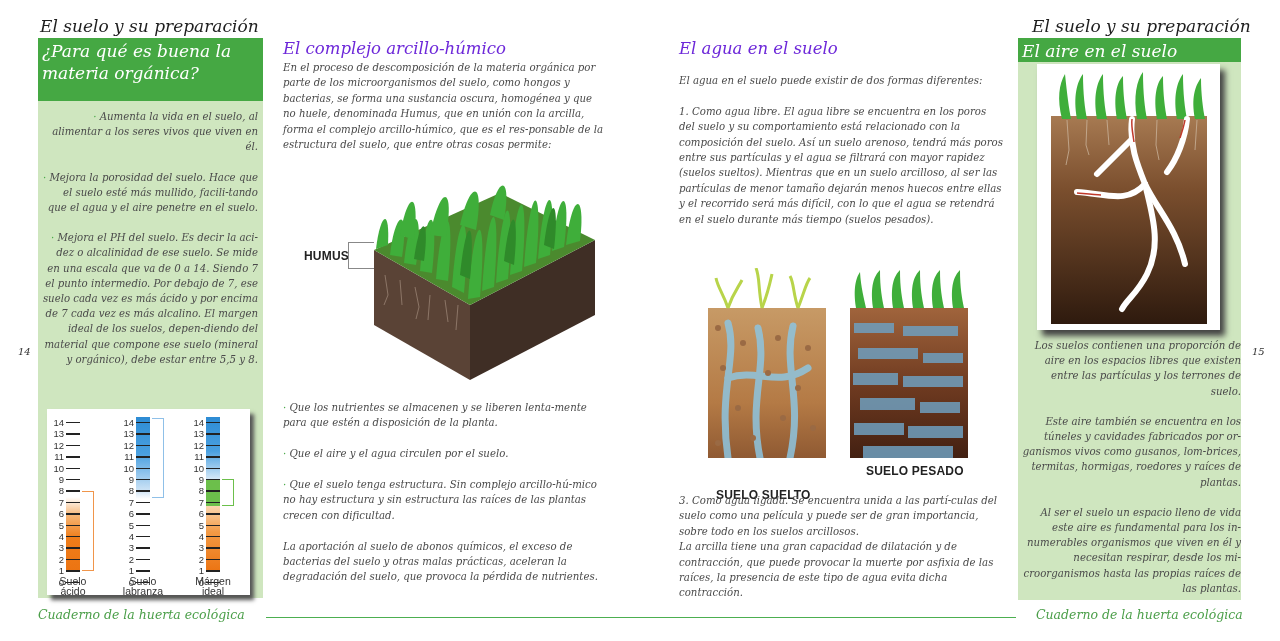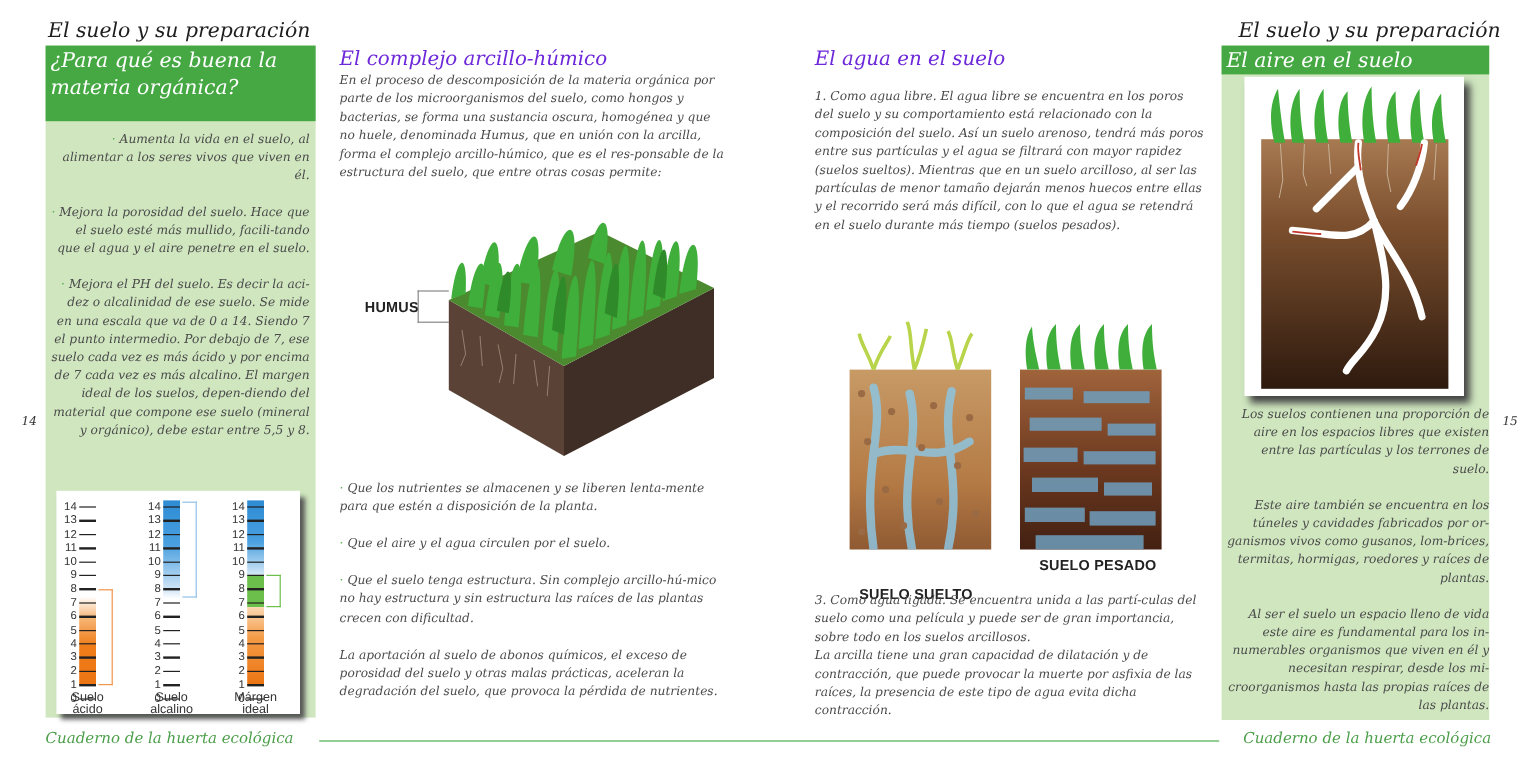--- a/index.html
+++ b/index.html
@@ -89,21 +89,21 @@
     <div class="ph-tick" style="top:79.8px;"><span class="n">7</span><span class="dash"></span></div>
     <div class="ph-tick" style="top:91.2px;"><span class="n">6</span><span class="dash"></span></div>
     <div class="ph-tick" style="top:102.6px;"><span class="n">5</span><span class="dash"></span></div>
     <div class="ph-tick" style="top:114px;"><span class="n">4</span><span class="dash"></span></div>
     <div class="ph-tick" style="top:125.4px;"><span class="n">3</span><span class="dash"></span></div>
     <div class="ph-tick" style="top:136.8px;"><span class="n">2</span><span class="dash"></span></div>
     <div class="ph-tick" style="top:148.2px;"><span class="n">1</span><span class="dash"></span></div>
     <div class="ph-tick" style="top:159.6px;"><span class="n">0</span><span class="dash"></span></div>
     <div class="ph-caption" style="left:-8px; top:159px;">
         <div>Suelo</div>
-        <div>alcalino</div>
+        <div>labranza</div>
       </div>
   </div>
 
   <div class="ph-col" style="left:144px; height:180px;">
     <div class="ph-bar" style="top:0px; height:62px; background:linear-gradient(#2d8cd4, #4aa0e0 55%, #d5e8f7);"></div>
     <div class="ph-bar" style="top:62px; height:27px; background:#6cbf4b;"></div>
     <div class="ph-bar" style="top:89px; height:65px; background:linear-gradient(#fbd7b0, #f39a45 40%, #ec7412);"></div>
     <div class="ph-bracket" style="left:31px; top:62px; width:12px; height:27px; border-color:#6cbf4b;"></div>
     <div class="ph-tick" style="top:0px;"><span class="n">14</span><span class="dash"></span></div>
     <div class="ph-tick" style="top:11.4px;"><span class="n">13</span><span class="dash"></span></div>
@@ -166,28 +166,29 @@
       <path d="M134,86 C140,30 150,30 144,90 Z"></path>
         <path d="M174,70 C180,20 190,20 184,74 Z"></path>
     </g>
   </svg>
 </div>
 
 <div class="abs body-text" style="left:283px; top:400px; width:322px;">
   <p><span class="bullet">·</span> <span>Que los nutrientes se almacenen y se liberen lenta-mente para que estén a disposición de la planta.</span></p>
   <p><span class="bullet">·</span> <span>Que el aire y el agua circulen por el suelo.</span></p>
   <p><span class="bullet">·</span> <span>Que el suelo tenga estructura. Sin complejo arcillo-hú-mico no hay estructura y sin estructura las raíces de las plantas crecen con dificultad.</span></p>
-  <p>La aportación al suelo de abonos químicos, el exceso de porosidad del suelo y otras malas prácticas, aceleran la degradación del suelo, que provoca la pérdida de nutrientes.</p>
+  <p>La aportación al suelo de abonos químicos, el exceso de bacterias del suelo y otras malas prácticas, aceleran la degradación del suelo, que provoca la pérdida de nutrientes.</p>
 </div>
 
 <div class="abs footer-text" style="left:38px; top:607px;">Cuaderno de la huerta ecológica</div>
 <div class="abs footer-line" style="left:266px; top:617px; width:750px;"></div>
 
 <div class="abs green-heading" style="left:679px; top:39px;">El agua en el suelo</div>
 <div class="abs body-text" style="left:679px; top:73px; width:325px;">
+  <p>El agua en el suelo puede existir de dos formas diferentes:</p>
   <p>1. Como agua libre. El agua libre se encuentra en los poros del suelo y su comportamiento está relacionado con la composición del suelo. Así un suelo arenoso, tendrá más poros entre sus partículas y el agua se filtrará con mayor rapidez (suelos sueltos). Mientras que en un suelo arcilloso, al ser las partículas de menor tamaño dejarán menos huecos entre ellas y el recorrido será más difícil, con lo que el agua se retendrá en el suelo durante más tiempo (suelos pesados).</p>
 </div>
 
 <div class="abs" style="left:698px; top:268px; width:290px; height:215px;">
   <svg class="abs" style="left:0; top:0;" width="290" height="190" viewBox="0 0 290 190">
     <defs>
       <linearGradient id="sand" x1="0" y1="0" x2="0" y2="1">
         <stop offset="0" stop-color="#c79a66"></stop>
           <stop offset="0.6" stop-color="#b47a45"></stop>
           <stop offset="1" stop-color="#8a5530"></stop>

